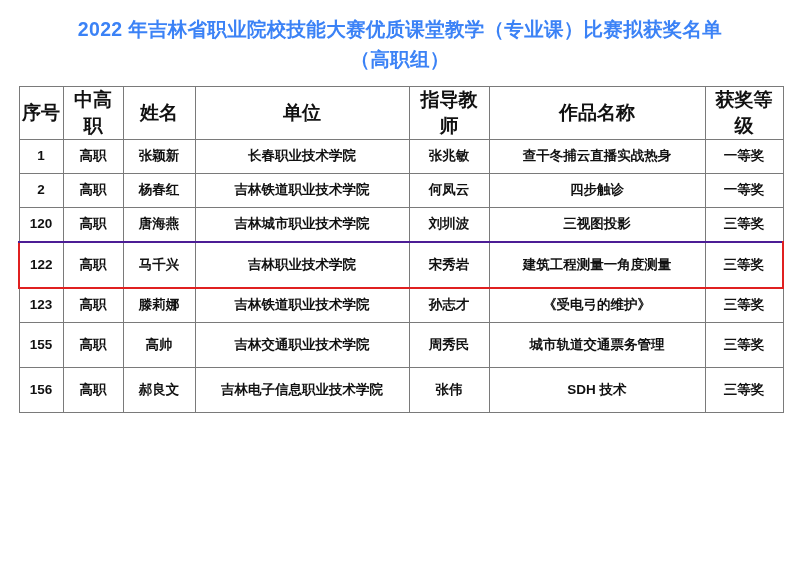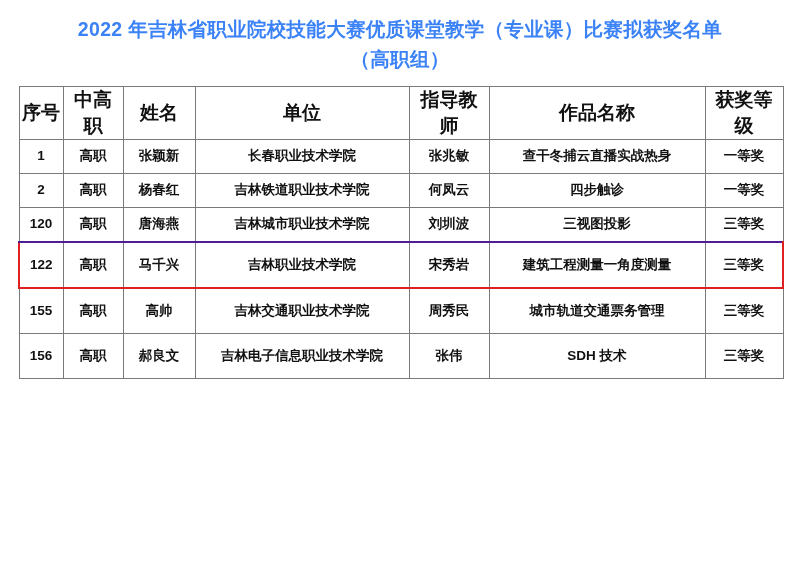--- a/index.html
+++ b/index.html
@@ -156,20 +156,29 @@
       <tr class="highlight">
         <td>122</td>
         <td>高职</td>
         <td>马千兴</td>
         <td>吉林职业技术学院</td>
         <td>宋秀岩</td>
         <td>建筑工程测量一角度测量</td>
         <td>三等奖</td>
       </tr>
 
+      <tr>
+        <td>123</td>
+        <td>高职</td>
+        <td>滕莉娜</td>
+        <td>吉林铁道职业技术学院</td>
+        <td>孙志才</td>
+        <td>《受电弓的维护》</td>
+        <td>三等奖</td>
+      </tr>
 
 
 
       <tr class="tall">
         <td>155</td>
         <td>高职</td>
         <td>高帅</td>
         <td>吉林交通职业技术学院</td>
         <td>周秀民</td>
         <td>城市轨道交通票务管理</td>

